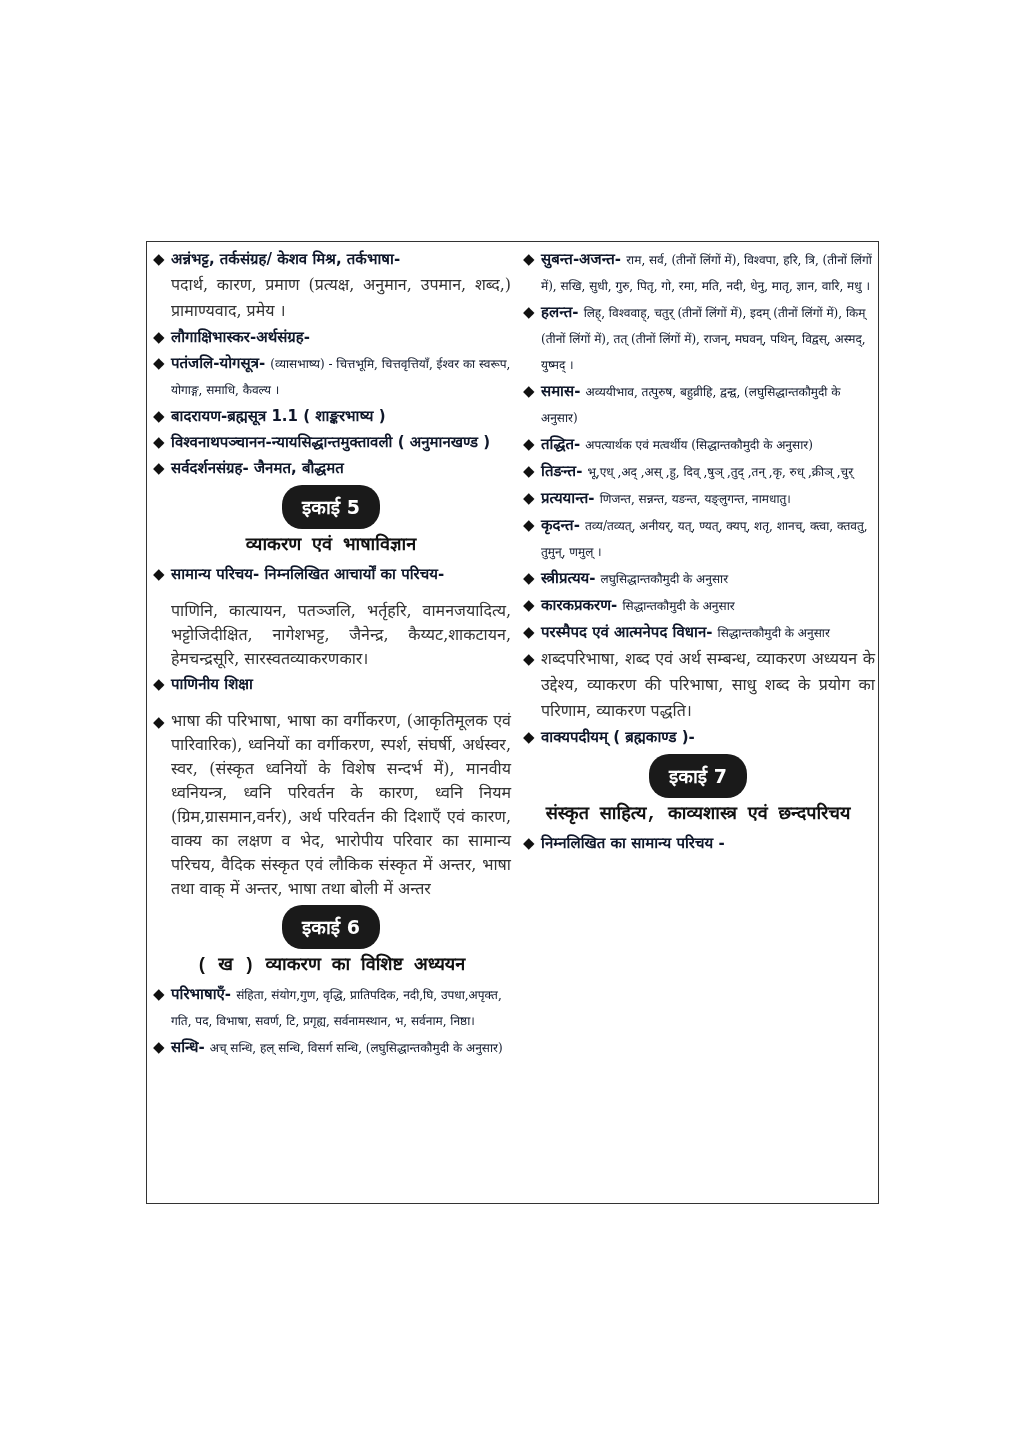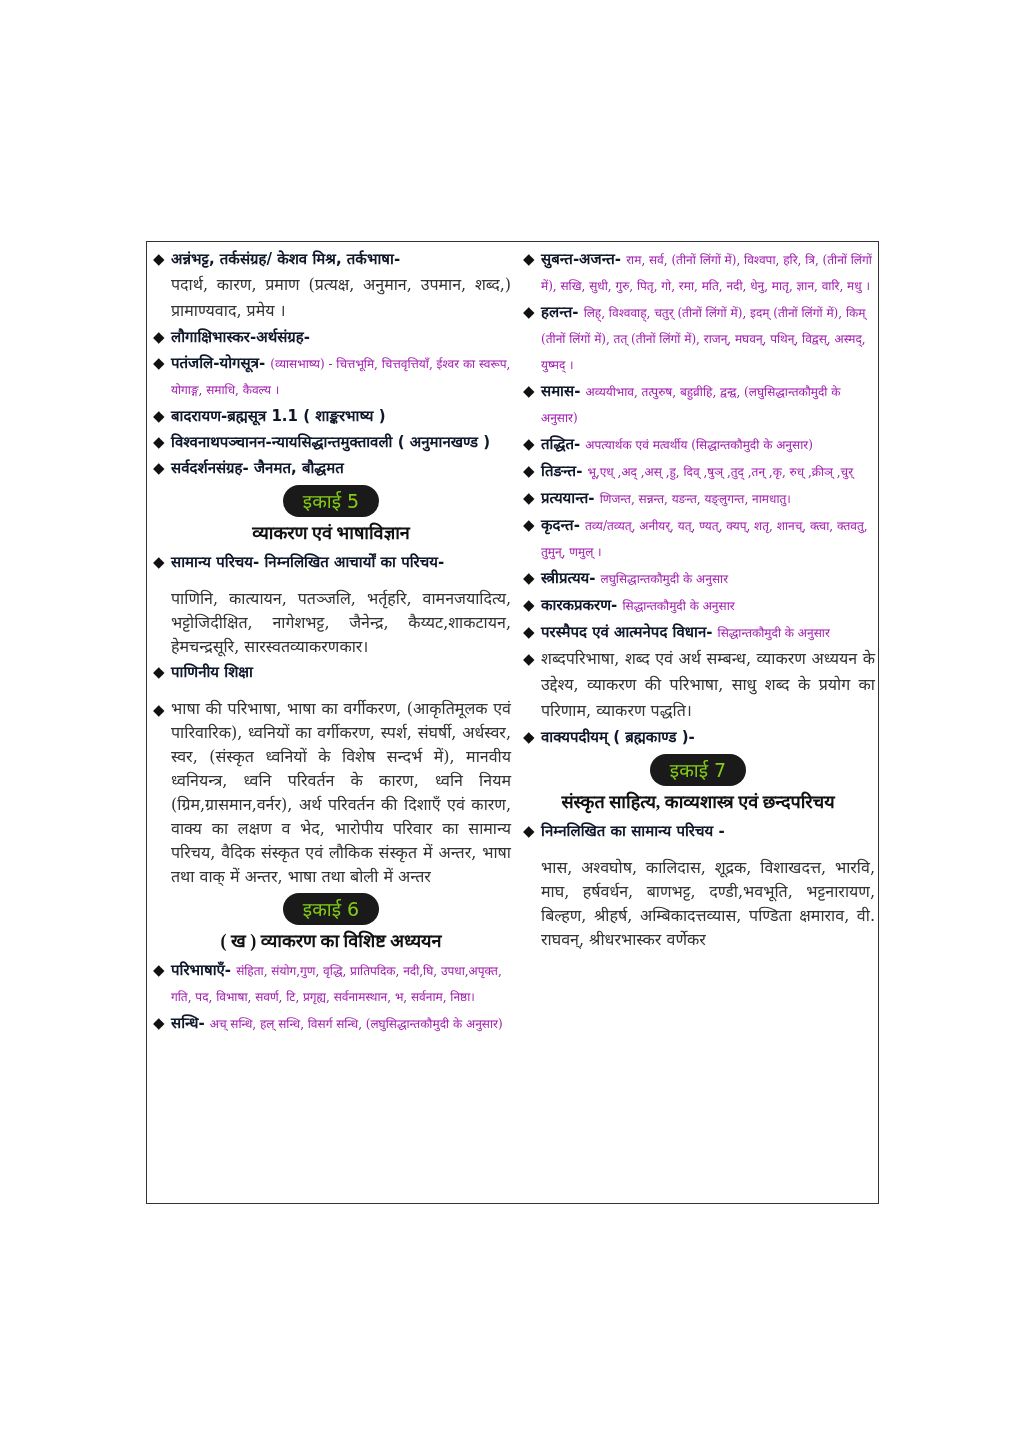--- a/index.html
+++ b/index.html
@@ -4,26 +4,26 @@
 <style>
   html,body{margin:0;padding:0;background:#fff;}
   body{width:1024px;height:1449px;position:relative;font-family:"DejaVu Serif",serif;color:#222;}
   .box{position:absolute;left:146px;top:241px;width:733px;height:963px;border:1.5px solid #333;box-sizing:border-box;}
   .col{position:absolute;top:4px;}
   .col.left{left:4px;width:360px;}
   .col.right{left:374px;width:354px;}
   .item{position:relative;padding-left:20px;margin:0;}
   .bullet{position:absolute;left:2px;top:2px;font-size:15px;line-height:22px;color:#111;}
   .head{font-family:"DejaVu Sans",sans-serif;font-weight:bold;font-size:15px;line-height:26px;color:#0f172a;}
-  .inline{font-size:12px;line-height:26px;color:#a21caf;font-weight:normal;font-family:"DejaVu Serif",serif;}
+  .inline{font-size:12px;line-height:26px;color:#0f172a;font-weight:normal;font-family:"DejaVu Serif",serif;}
   .body{font-size:16px;line-height:26px;color:#333;text-align:justify;}
   .body.tight{line-height:24px;margin-top:12px;}
   .unit{display:flex;justify-content:center;margin:4px 0 2px;}
-  .pill{background:#1a1a1a;color:#84cc16;font-family:"DejaVu Sans",sans-serif;font-size:19px;padding:2px 20px;border-radius:20px;line-height:28px;}
-  .unit-title{text-align:center;font-family:Liberation Serif, serif;font-weight:bold;font-size:18px;line-height:28px;color:#111;margin-bottom:2px;}
+  .pill{background:#1a1a1a;color:#ffffff;font-family:"DejaVu Sans",sans-serif;font-size:19px;padding:8px 20px;border-radius:20px;line-height:28px;font-weight:bold;}
+  .unit-title{text-align:center;font-family:Liberation Mono, monospace;font-weight:bold;font-size:18px;line-height:28px;color:#111;margin-bottom:2px;}
 </style>
 </head>
 <body>
 
 <div class="box">
   <div class="col left">
     <div class="item">
         <span class="bullet">◆</span>
         <div class="head">अन्नंभट्ट, तर्कसंग्रह/ केशव मिश्र, तर्कभाषा-</div>
         <div class="body">पदार्थ, कारण, प्रमाण (प्रत्यक्ष, अनुमान, उपमान, शब्द,) प्रामाण्यवाद, प्रमेय ।</div>
@@ -92,16 +92,15 @@
         <div class="head">वाक्यपदीयम् ( ब्रह्मकाण्ड )-</div>
       </div>
 
     <div class="unit">
         <span class="pill">इकाई 7</span>
       </div>
     <div class="unit-title">संस्कृत साहित्य, काव्यशास्त्र एवं छन्दपरिचय</div>
     <div class="item">
         <span class="bullet">◆</span>
         <div class="head">निम्नलिखित का सामान्य परिचय -</div>
-        <div class="body tight">भास, अश्वघोष, कालिदास, शूद्रक, विशाखदत्त, भारवि, माघ, हर्षवर्धन, बाणभट्ट, दण्डी,भवभूति, भट्टनारायण, बिल्हण, श्रीहर्ष, अम्बिकादत्तव्यास, पण्डिता क्षमाराव, वी. राघवन्, श्रीधरभास्कर वर्णेकर</div>
       </div>
   </div>
 </div>
 
 </body></html>

